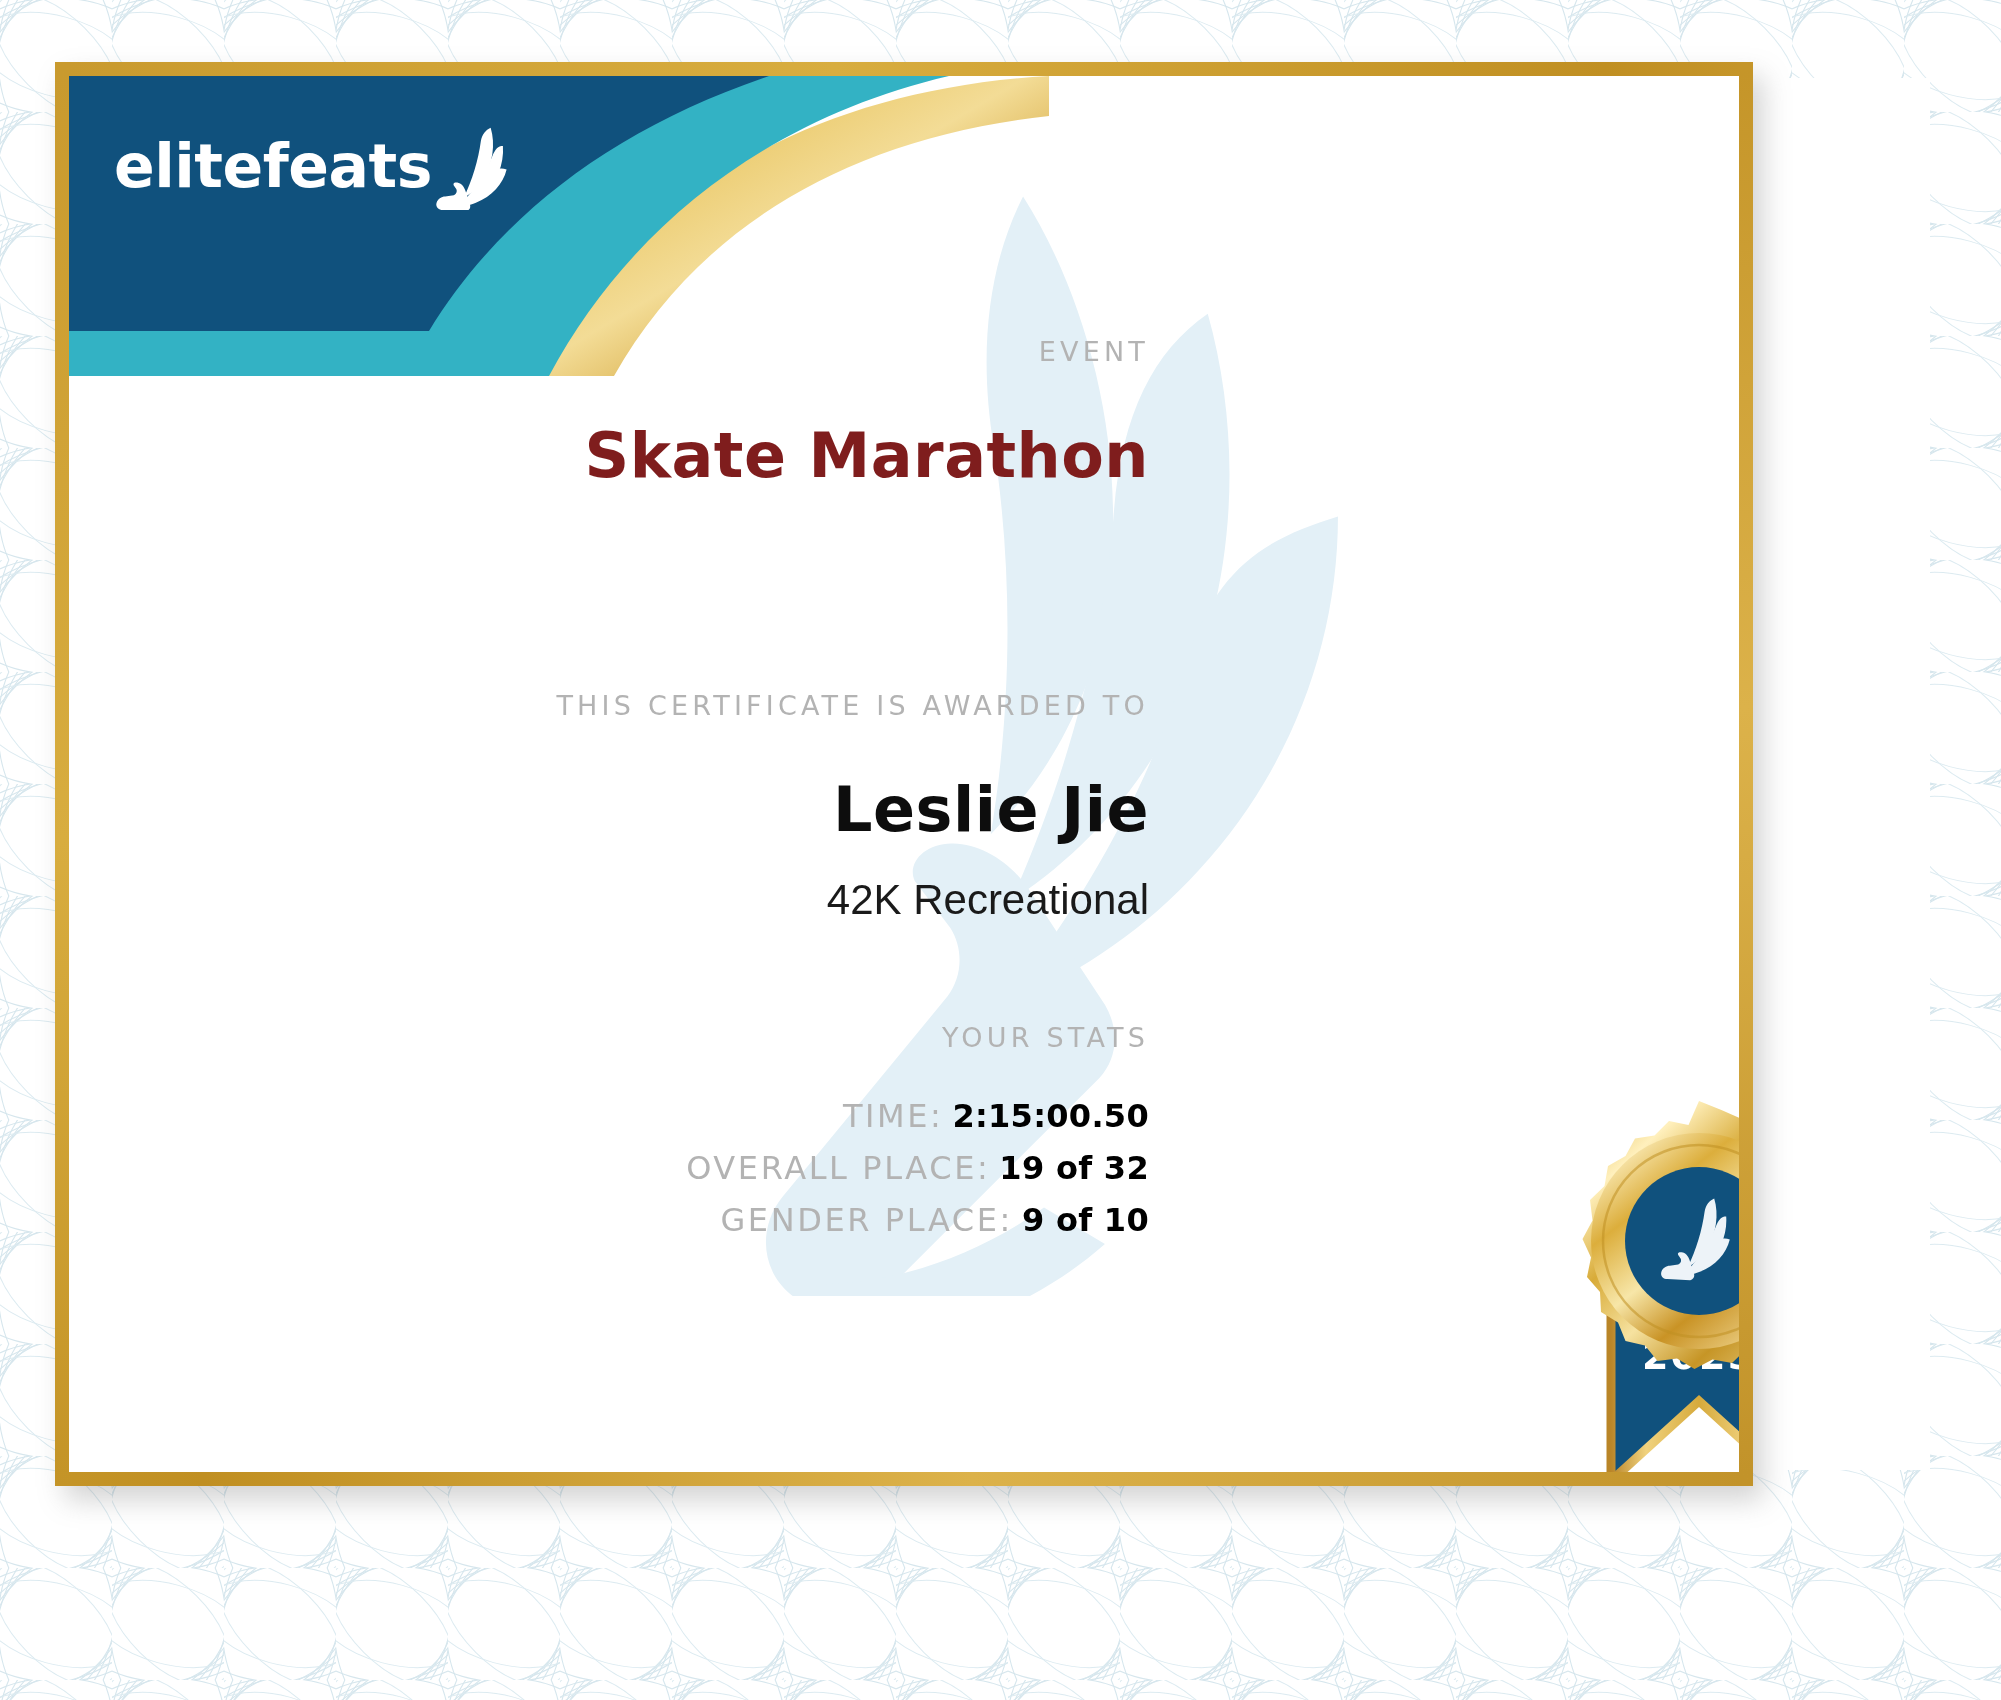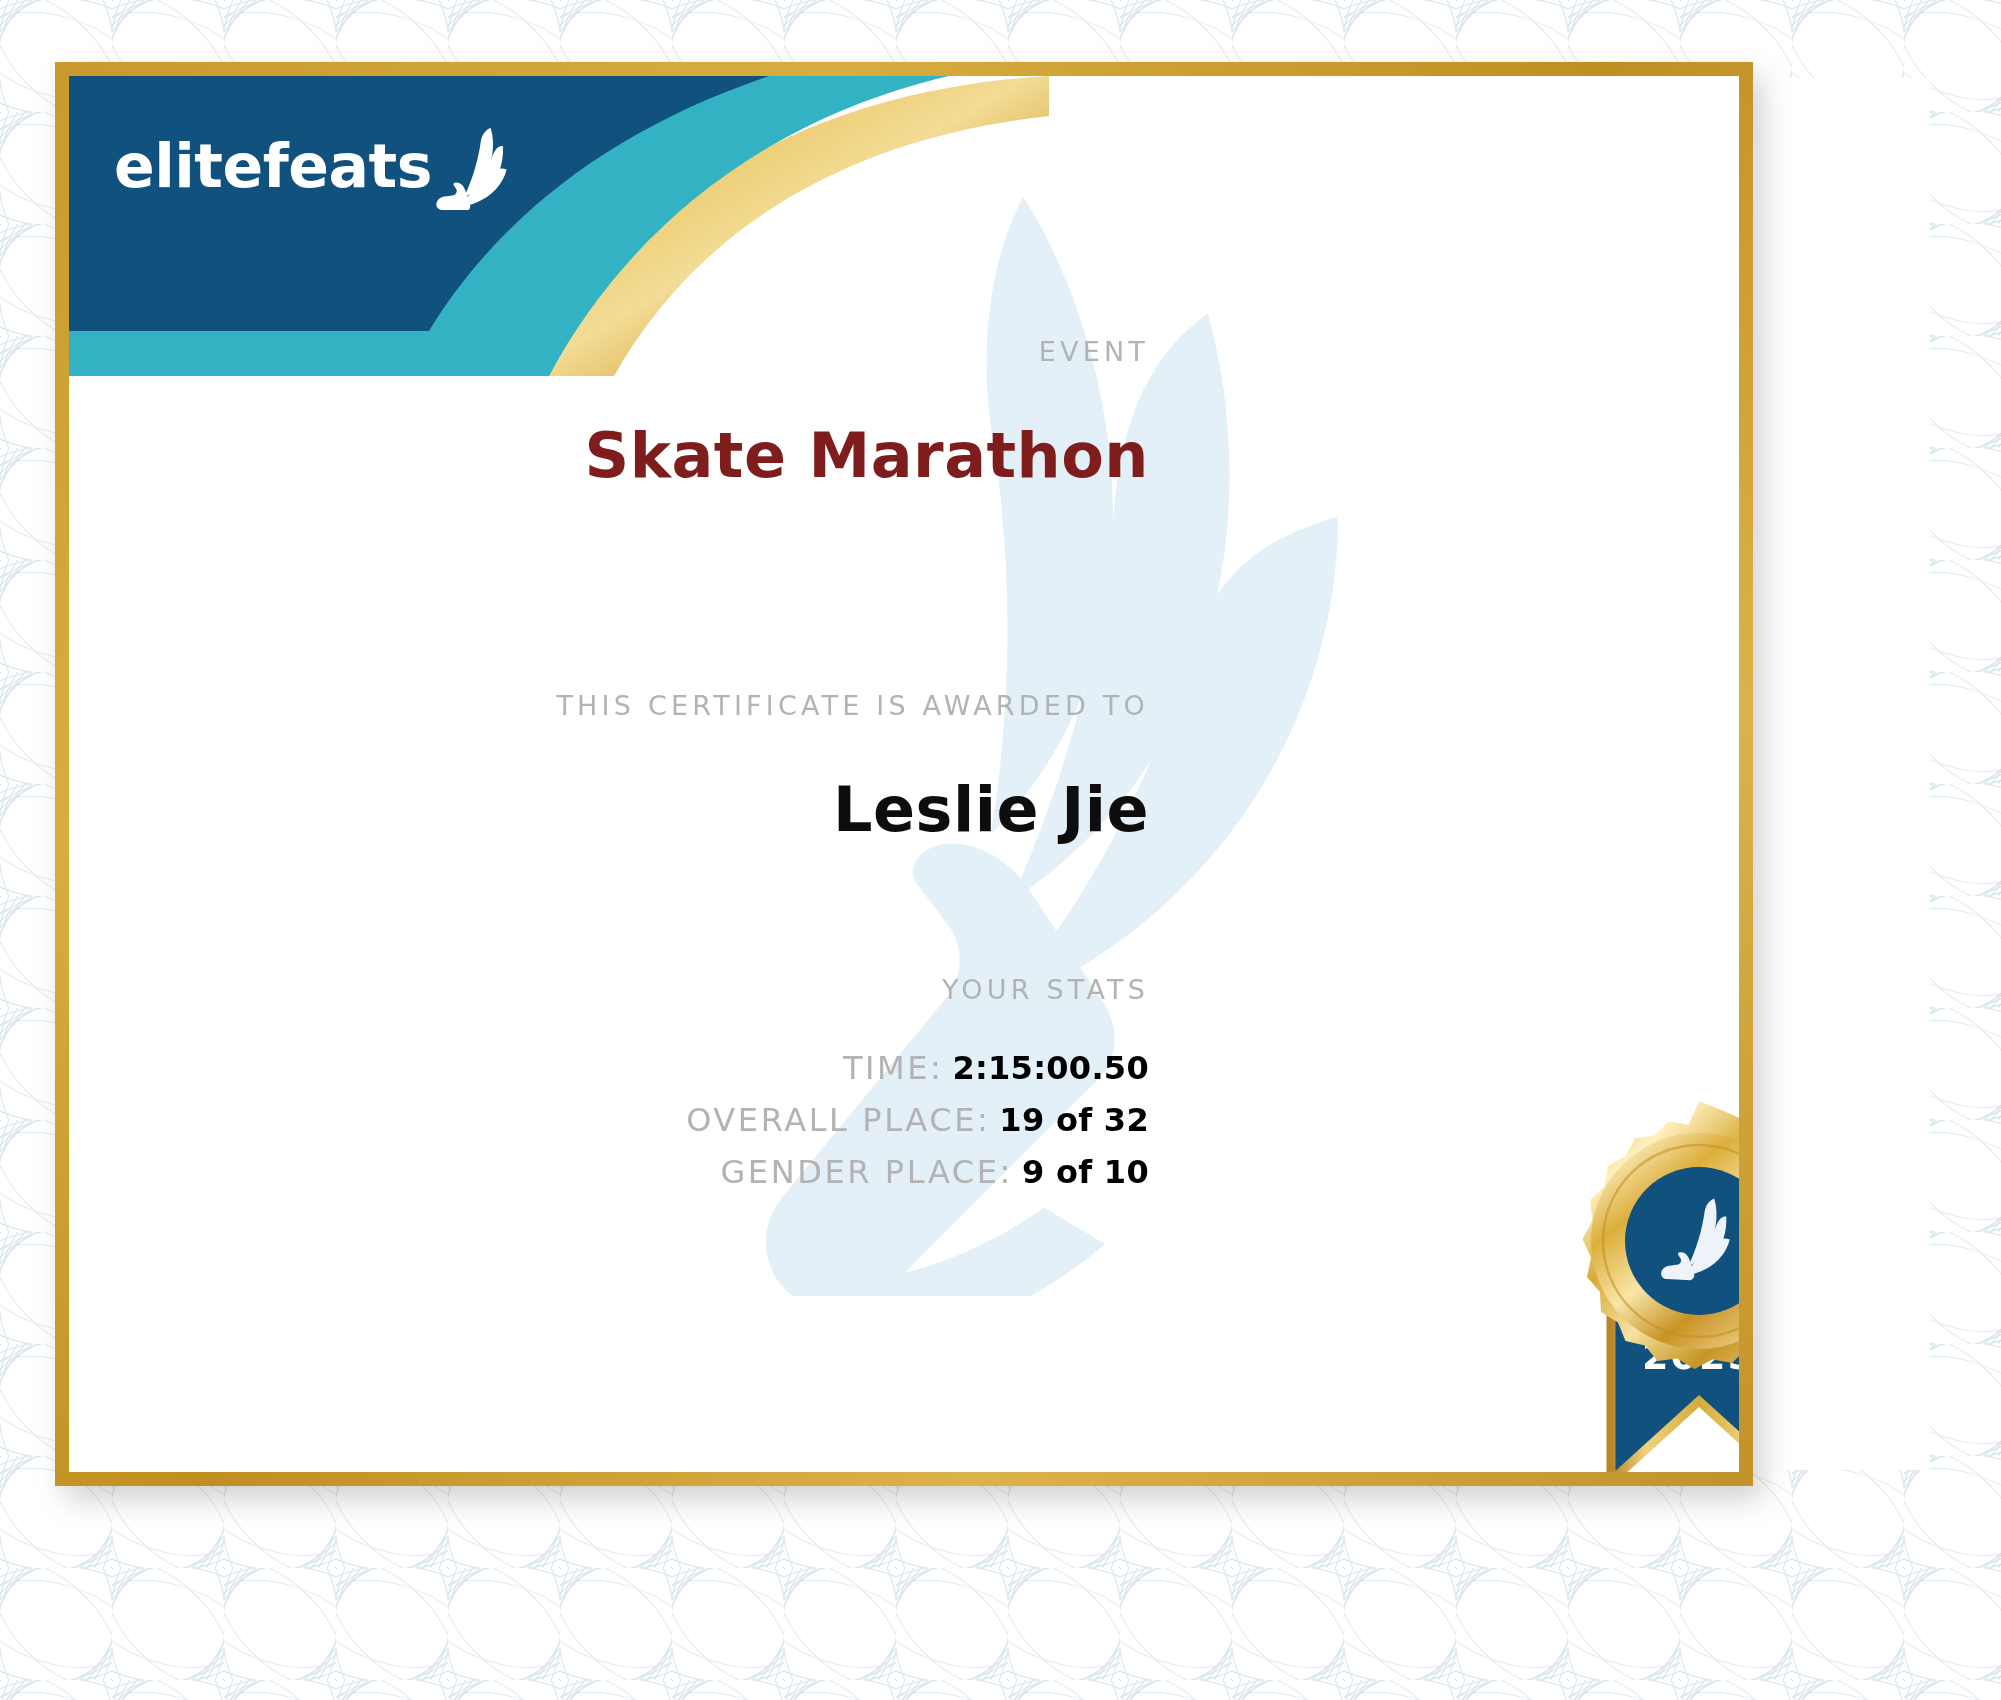--- a/index.html
+++ b/index.html
@@ -230,20 +230,21 @@
     <div class="eyebrow">EVENT</div>
     <div class="sp-a"></div>
     <div class="big-title">Skate Marathon</div>
 
     <div class="sp-b"></div>
 
     <div class="eyebrow">THIS CERTIFICATE IS AWARDED TO</div>
     <div class="sp-a"></div>
     <div class="name">Leslie Jie</div>
     <div class="sp-c"></div>
+    <div class="division">42K Recreational</div>
 
     <div class="sp-d"></div>
 
     <div class="eyebrow">YOUR STATS</div>
     <div class="sp-e"></div>
 
     <div class="stat-row">
       <span class="stat-label">TIME:</span>
       <span class="stat-value">2:15:00.50</span>
     </div>

